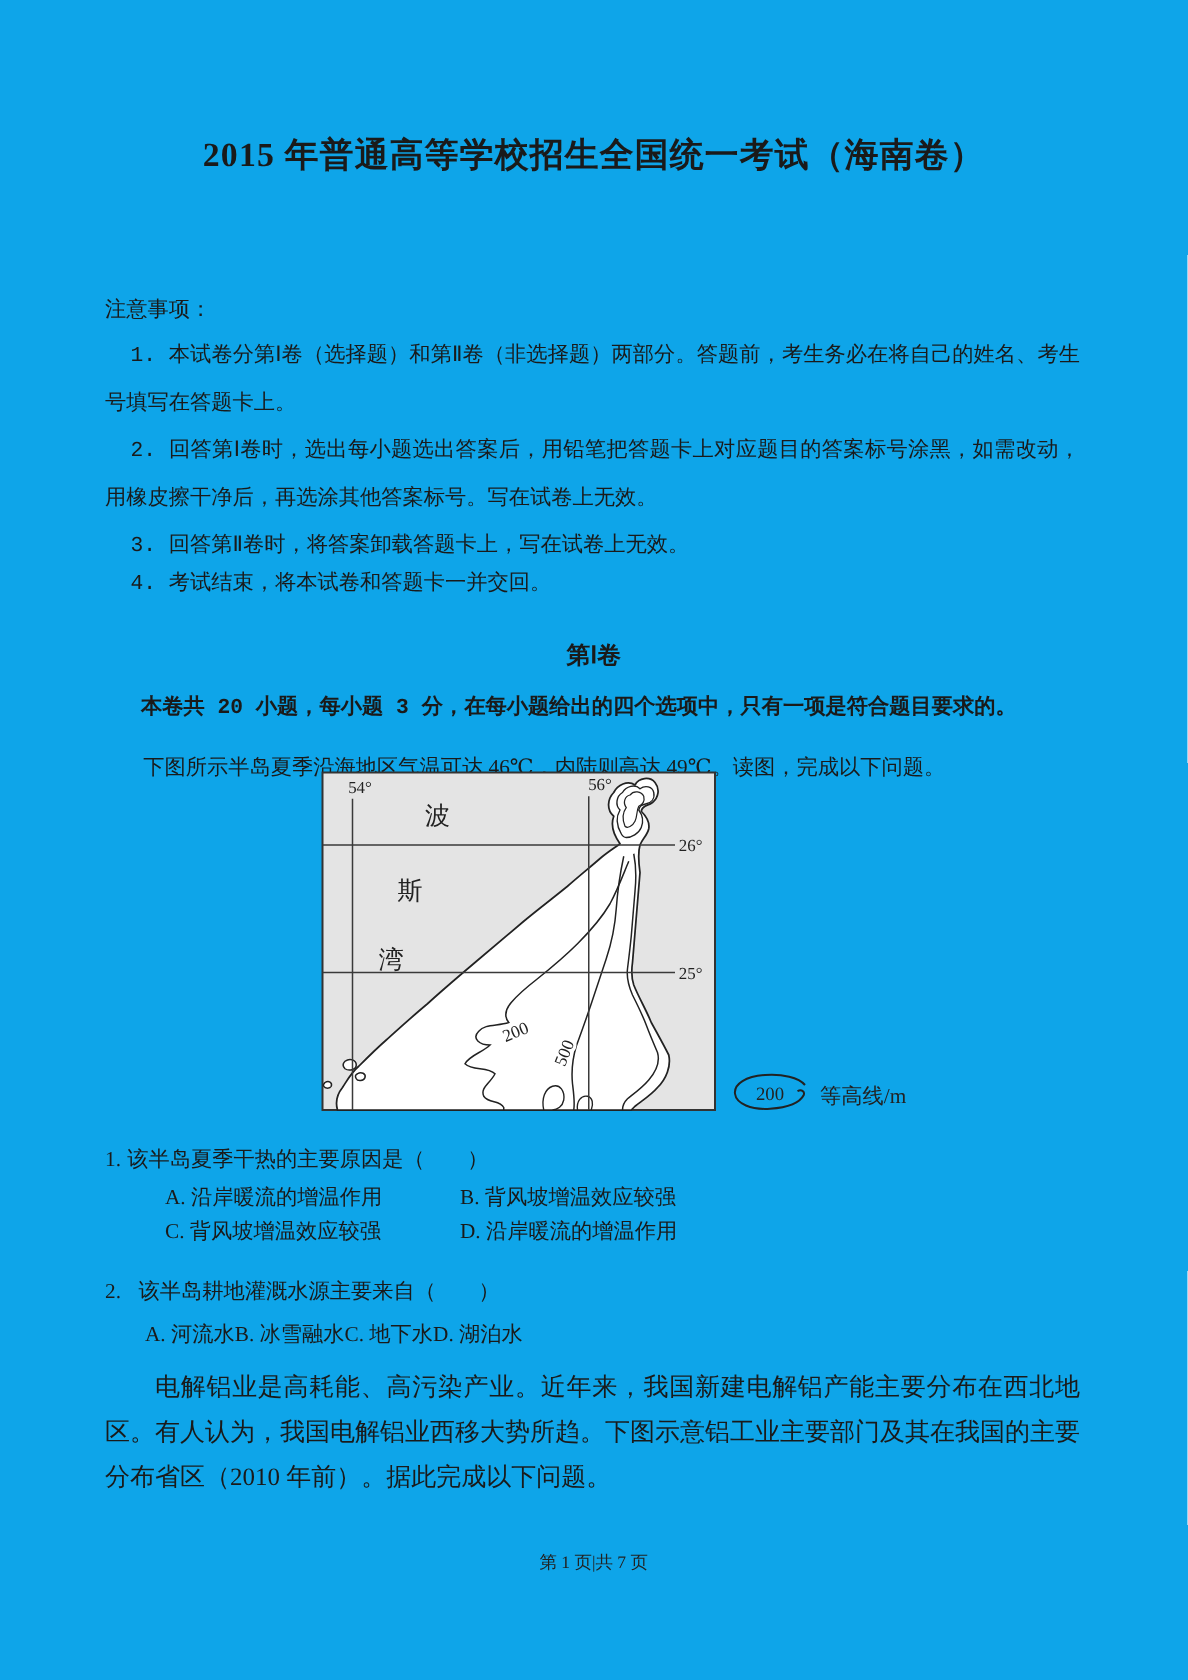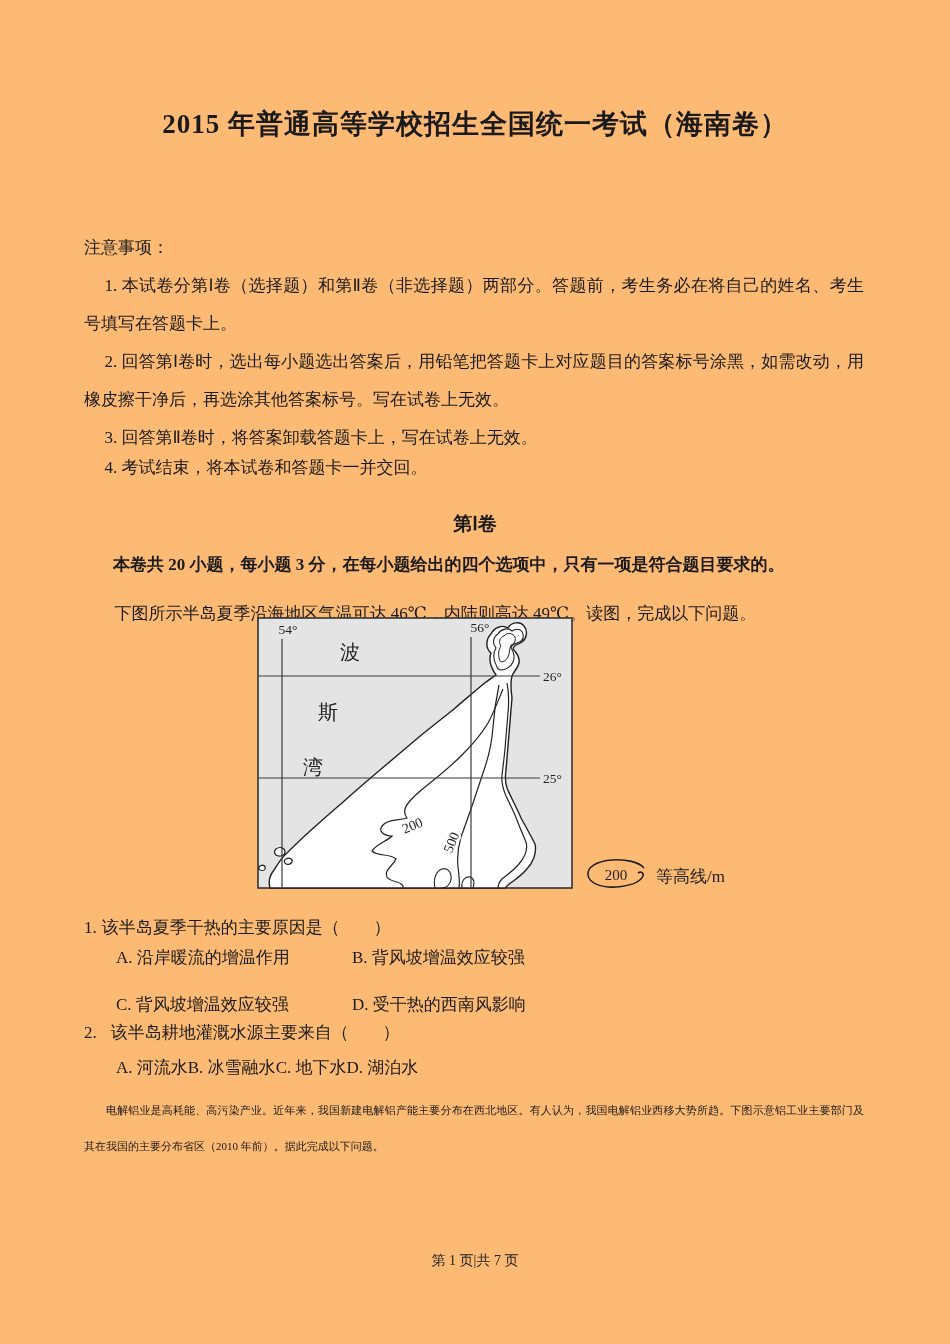--- a/index.html
+++ b/index.html
@@ -1,44 +1,44 @@
 <!DOCTYPE html>
 <html><head>
 <meta charset="utf-8">
 <style>
   html,body{margin:0;padding:0;background:#fff;}
   .page{
-    position:relative;width:950px;height:1344px;background:#fdba74;
+    position:relative;width:950px;height:1344px;background:#0ea5e9;
     font-family:"Liberation Serif","DejaVu Serif",serif;color:#1a1a1a;
     overflow:hidden;margin:0 auto;
   }
   .abs{position:absolute;}
   .center{left:0;width:950px;text-align:center;}
-  .sans{font-family:Liberation Serif, serif;}
+  .sans{font-family:Liberation Mono, monospace;}
   .serif{font-family:"Liberation Serif","DejaVu Serif",serif;}
   .b{font-weight:bold;}
   .title{top:106px;font-size:27px;letter-spacing:1px;}
   .subject{top:165px;font-size:26px;letter-spacing:2px;}
   .notes-heading{top:236px;left:84px;font-size:17px;}
   .note{left:84px;width:780px;font-size:17px;line-height:38px;
         text-align:justify;text-indent:1.2em;}
   .n1{top:267px;} .n2{top:343px;} .n3{top:419px;} .n4{top:449px;}
   .sec-heading{top:511px;font-size:19px;}
   .instructions{top:553px;left:84px;width:782px;font-size:17px;text-indent:1.7em;}
   .intro{top:602px;left:84px;width:782px;font-size:17px;text-indent:1.8em;}
   .map-figure{left:250px;top:615px;width:520px;height:292px;}
   .q-stem{left:84px;width:780px;font-size:17px;}
   .q1{top:916px;} .q2{top:1021px;}
   .qnum{margin-right:5px;} .qnum-wide{margin-right:14px;}
-  .opts-2col{top:947px;left:116px;display:grid;grid-template-columns:236px 320px;
-             row-gap:26px;font-size:17px;line-height:21px;}
+  .opts-2col{top:947px;left:132px;display:grid;grid-template-columns:236px 320px;
+             row-gap:6px;font-size:17px;line-height:21px;}
   .opts-row{top:1056px;left:116px;display:flex;font-size:17px;}
-  .passage{top:1092px;left:84px;width:780px;font-size:11px;line-height:36px;
+  .passage{top:1092px;left:84px;width:780px;font-size:20px;line-height:36px;
            text-align:justify;text-indent:2em;}
-  .footer{top:1241px;font-size:14px;color:#222;margin-top:11px;}
+  .footer{top:1241px;font-size:14px;color:#222;}
   svg text{fill:#222;}
   .geo-label{font-size:13.5px;font-family:"Liberation Serif","DejaVu Serif",serif;}
   .sea-char{font-size:20px;font-family:"Liberation Serif","DejaVu Serif",serif;}
   .contour-label{font-size:14px;font-family:"Liberation Serif","DejaVu Serif",serif;
                  paint-order:stroke;stroke:#fff;stroke-width:5px;}
   .legend-num{font-size:15px;}
   .legend-label{font-size:17px;}
 </style>
 </head>
 <body>
@@ -119,21 +119,21 @@
       <text x="366" y="265" text-anchor="middle" class="legend-num">200</text>
       <text x="406" y="267" class="legend-label">等高线/m</text>
     </svg>
   </figure>
 
   <p class="abs q-stem q1 serif" style="margin:0"><span class="qnum">1.</span><span>该半岛夏季干热的主要原因是（　　）</span></p>
   <div class="abs opts-2col serif">
     <span>A. 沿岸暖流的增温作用</span>
     <span>B. 背风坡增温效应较强</span>
     <span>C. 背风坡增温效应较强</span>
-    <span>D. 受干热的西南风影响</span>
+    <span>D. 沿岸暖流的增温作用</span>
   </div>
 
   <p class="abs q-stem q2 serif" style="margin:0"><span class="qnum qnum-wide">2.</span><span>该半岛耕地灌溉水源主要来自（　　）</span></p>
   <div class="abs opts-row serif">
     <span>A. 河流水</span>
     <span>B. 冰雪融水</span>
     <span>C. 地下水</span>
     <span>D.  湖泊水</span>
   </div>
 

